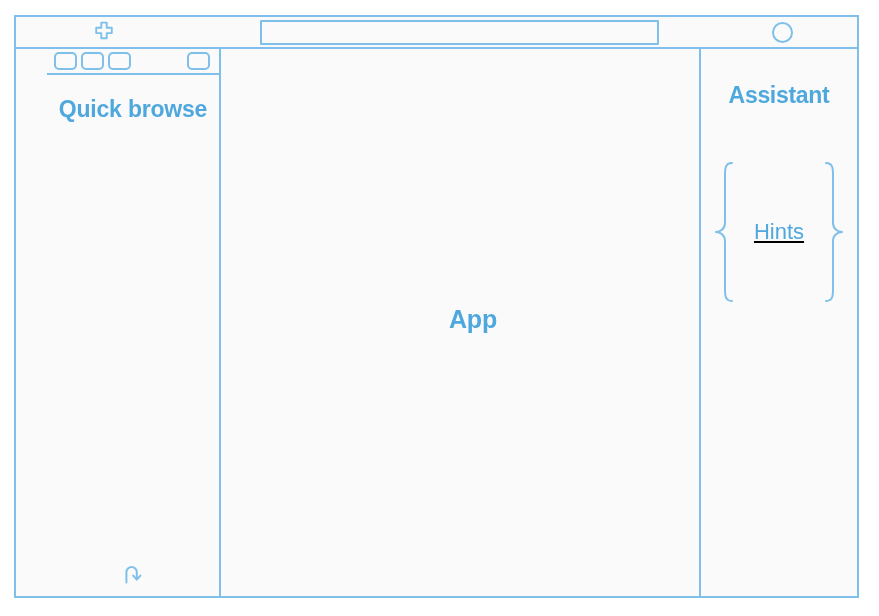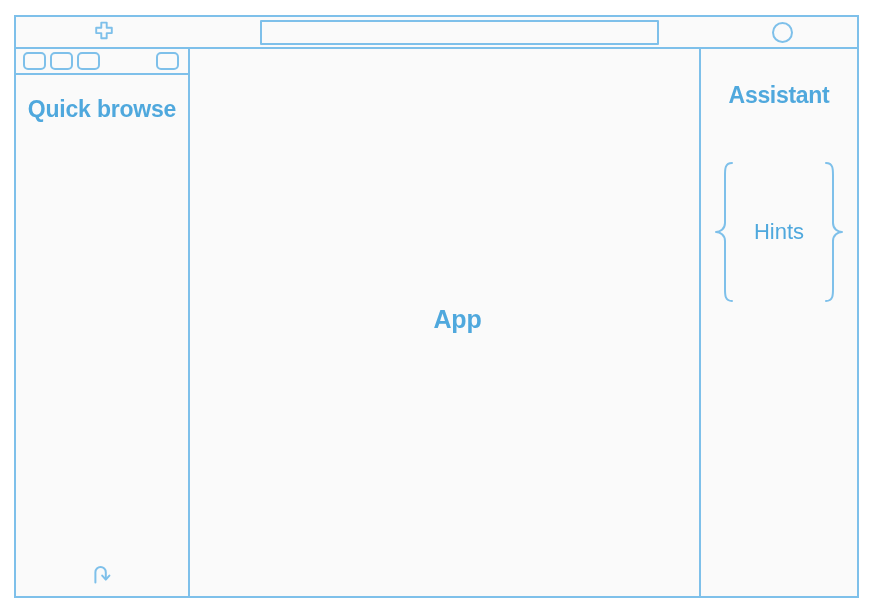--- a/index.html
+++ b/index.html
@@ -88,20 +88,21 @@
     border: 2px solid #7ec0ea;
     border-radius: 50%;
     box-sizing: border-box;
   }
 
   
   .panes {
     flex: 1 1 auto;
     display: flex;
     min-height: 0;
+    padding-left: 31px;
   }
 
   
   .sidebar {
     width: 174px;
     flex: 0 0 174px;
     border-right: 2px solid #7ec0ea;
     box-sizing: border-box;
     display: flex;
     flex-direction: column;
@@ -193,20 +194,21 @@
     text-align: center;
   }
   .hints-block {
     margin-top: 52px;
     width: 130px;
     height: 142px;
     position: relative;
     display: flex;
     align-items: center;
     justify-content: center;
+    text-decoration: underline;
   }
   .brace {
     position: absolute;
     top: 0;
     width: 22px;
     height: 142px;
   }
   .brace.left  { left: 0; }
   .brace.right { right: 0; }
   .hints-label {

